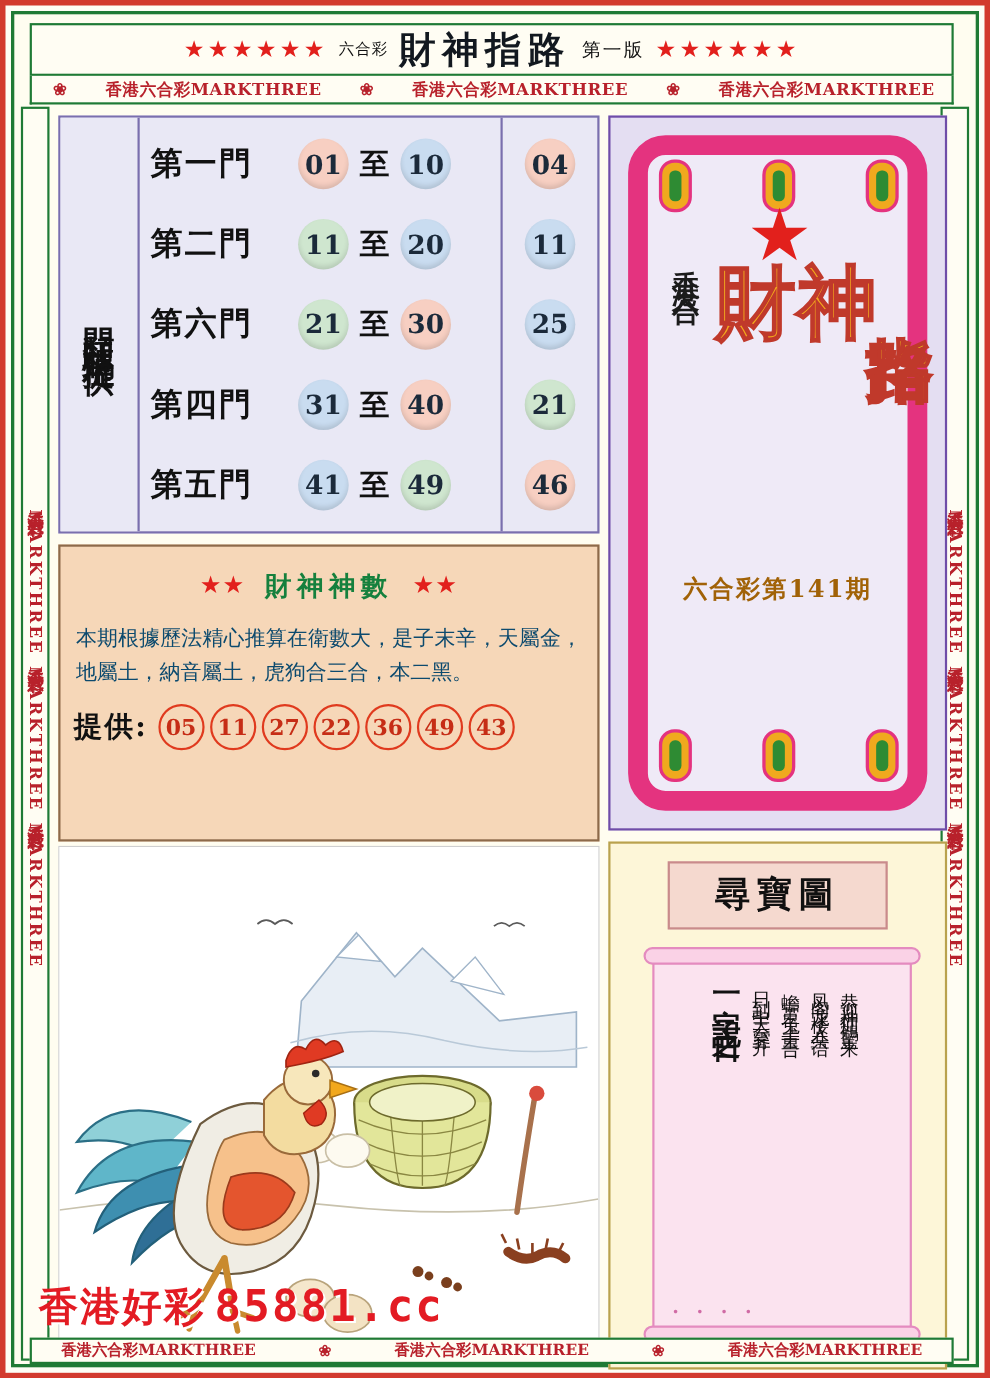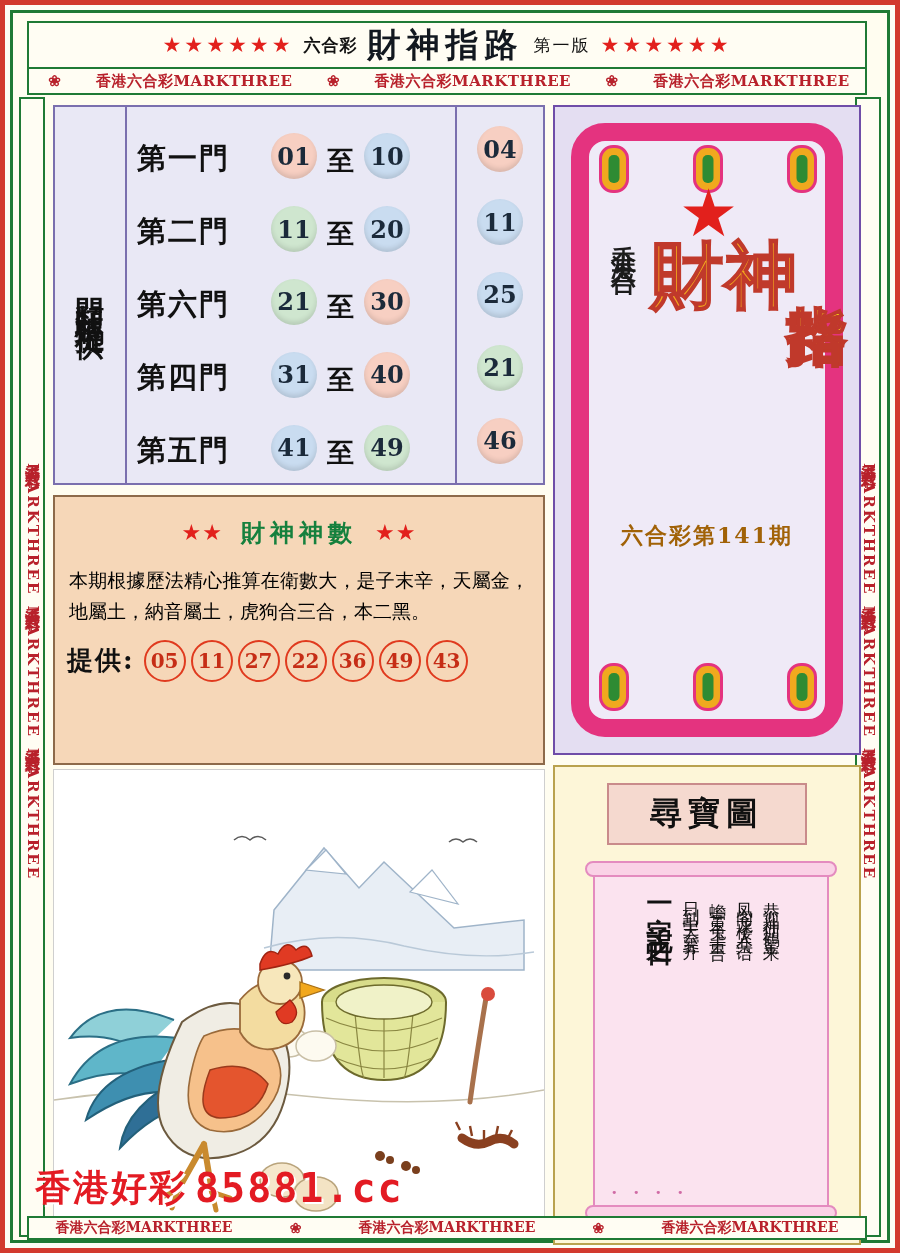--- a/index.html
+++ b/index.html
@@ -26,21 +26,21 @@
     position:absolute;left:22px;top:16px;width:840px;height:48px;
     background:#fffdf3;
     border:2px solid #1f7a35;
     box-sizing:border-box;
     display:flex;align-items:center;justify-content:center;
     gap:10px;
   }
   .stars{color:#e2201c;font-size:21px;letter-spacing:3px;line-height:1;}
   .t-small{
     font-family:"DejaVu Serif","Liberation Serif",serif;
-    font-size:17px;color:#111;font-weight:bold;letter-spacing:1px;
+    font-size:14px;color:#111;font-weight:normal;letter-spacing:1px;
   }
   .t-main{
     font-family:"DejaVu Serif","Liberation Serif",serif;
     font-size:33px;font-weight:bold;color:#12181f;letter-spacing:6px;
   }
   .t-edition{
     font-family:"DejaVu Serif","Liberation Serif",serif;
     font-size:17px;color:#111;letter-spacing:2px;
   }
   
@@ -100,21 +100,21 @@
   .door-main{
     flex:1;display:flex;flex-direction:column;justify-content:space-around;
     padding:6px 0;
     border-right:2px solid #7a6fae;
   }
   .door-extra{
     width:86px;display:flex;flex-direction:column;justify-content:space-around;
     align-items:center;padding:6px 0;
   }
   .door-row{
-    display:flex;align-items:flex-end;justify-content:flex-start;
+    display:flex;align-items:center;justify-content:flex-start;
     padding:0 10px;gap:6px;height:60px;
   }
   .door-label{
     font-family:"DejaVu Serif","Liberation Serif",serif;
     font-size:29px;font-weight:bold;color:#111;letter-spacing:2px;
     width:128px;
   }
   .ball{
     width:46px;height:46px;border-radius:50%;
     display:flex;align-items:center;justify-content:center;
@@ -141,21 +141,21 @@
     display:flex;align-items:center;justify-content:center;gap:18px;
     height:56px;
   }
   .shu-head .stars{font-size:22px;color:#e2201c;letter-spacing:1px;}
   .shu-title{
     font-family:Liberation Sans, sans-serif;
     font-size:24px;font-weight:bold;color:#15803d;letter-spacing:5px;
   }
   .shu-body{
     font-family:"DejaVu Serif","Liberation Serif",serif;
-    font-size:19px;color:#000000;line-height:1.65;
+    font-size:19px;color:#0c4a6e;line-height:1.65;
     text-align:justify;padding:4px 2px 0 2px;
   }
   .shu-provide{
     display:flex;align-items:center;gap:5px;margin-top:12px;
   }
   .shu-provide .lab{
     font-family:"DejaVu Serif","Liberation Serif",serif;
     font-size:26px;font-weight:bold;color:#111;letter-spacing:2px;
     margin-right:4px;
   }

